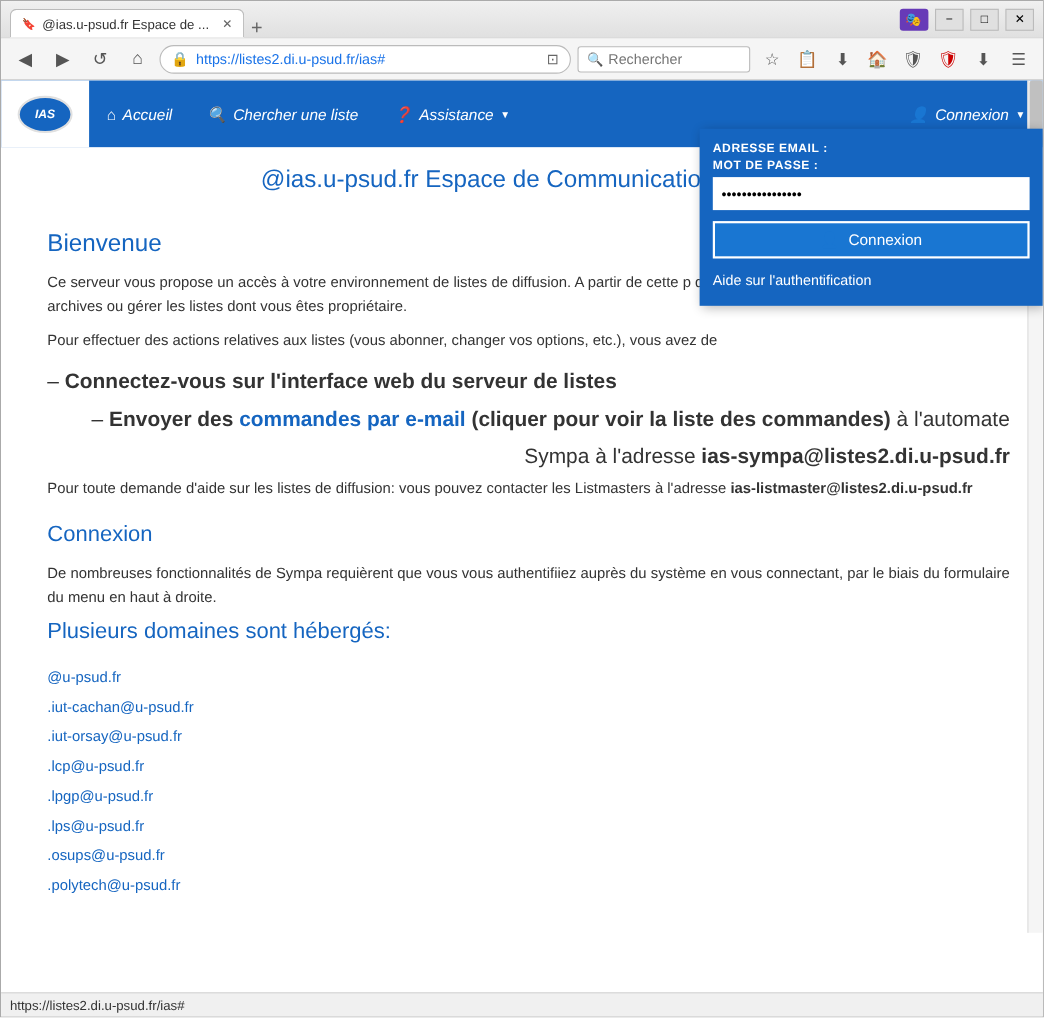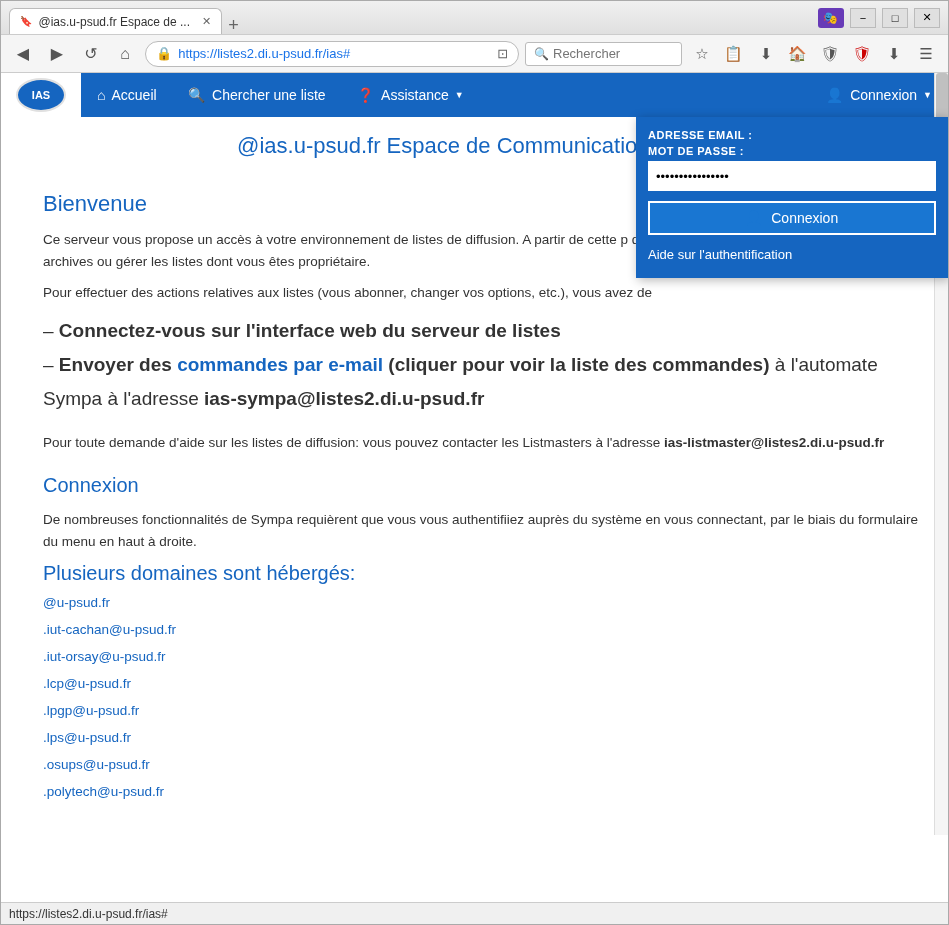--- a/index.html
+++ b/index.html
@@ -66,21 +66,22 @@
     .search-box input { border: none; outline: none; font-size: 13px; color: #999; width: 120px; }
 
     
     .page-content { flex: 1; overflow-y: auto; position: relative; background: #fff; }
 
     
     .nav-bar {
       background: #1565c0;
       display: flex;
       align-items: stretch;
-      height: 44px;
+      height: 61px;
+      font-style: italic;
     }
     .logo-area {
       background: #fff;
       padding: 4px 8px;
       display: flex;
       align-items: center;
       justify-content: center;
       width: 80px;
     }
     .logo-circle {
@@ -113,21 +114,21 @@
       overflow: hidden;
       text-overflow: ellipsis;
       white-space: nowrap;
     }
 
     
     .main-content { padding: 16px 30px 30px 42px; }
 
     .section-title { color: #1565c0; font-size: 22px; font-weight: normal; margin-bottom: 12px; }
     .section-subtitle { color: #1565c0; font-size: 20px; font-weight: normal; margin-bottom: 12px; margin-top: 20px; }
-    .section-subtitle2 { color: #1565c0; font-size: 20px; font-weight: normal; margin-bottom: 4px; }
+    .section-subtitle2 { color: #1565c0; font-size: 20px; font-weight: normal; margin-bottom: 16px; }
     .body-text { color: #333; line-height: 1.6; margin-bottom: 10px; font-size: 13.5px; }
     .link-text { color: #1565c0; text-decoration: none; }
     .bullet-item { color: #333; line-height: 1.8; font-size: 19px; }
     .domain-link { color: #1565c0; text-decoration: none; display: block; line-height: 2; font-size: 13.5px; }
 
     
     .dropdown-overlay {
       position: absolute;
       top: 44px;
       right: 0;
@@ -322,21 +323,21 @@
           d'abonnement, vous désabonner, accéder aux archives ou gérer les listes dont vous êtes propriétaire.
         </p>
 
         <p class="body-text">
           Pour effectuer des actions relatives aux listes (vous abonner, changer vos options, etc.), vous avez de
         </p>
 
         <div class="bullet-item">
           – <strong>Connectez-vous sur l'interface web du serveur de listes</strong>
         </div>
-        <div class="bullet-item" style="margin-bottom:16px;">
+        <div class="bullet-item" style="text-align:right;">
           – <strong>Envoyer des <a class="link-text">commandes par e-mail</a> (cliquer pour voir la liste des commandes)</strong> à l'automate Sympa à l'adresse <strong>ias-sympa@listes2.di.u-psud.fr</strong>
         </div>
 
         <p class="body-text">
           Pour toute demande d'aide sur les listes de diffusion: vous pouvez contacter les Listmasters à l'adresse <strong>ias-listmaster@listes2.di.u-psud.fr</strong>
         </p>
 
         <div class="section-subtitle">Connexion</div>
 
         <p class="body-text">De nombreuses fonctionnalités de Sympa requièrent que vous vous authentifiiez auprès du système en vous connectant, par le biais du formulaire du menu en haut à droite.</p>

